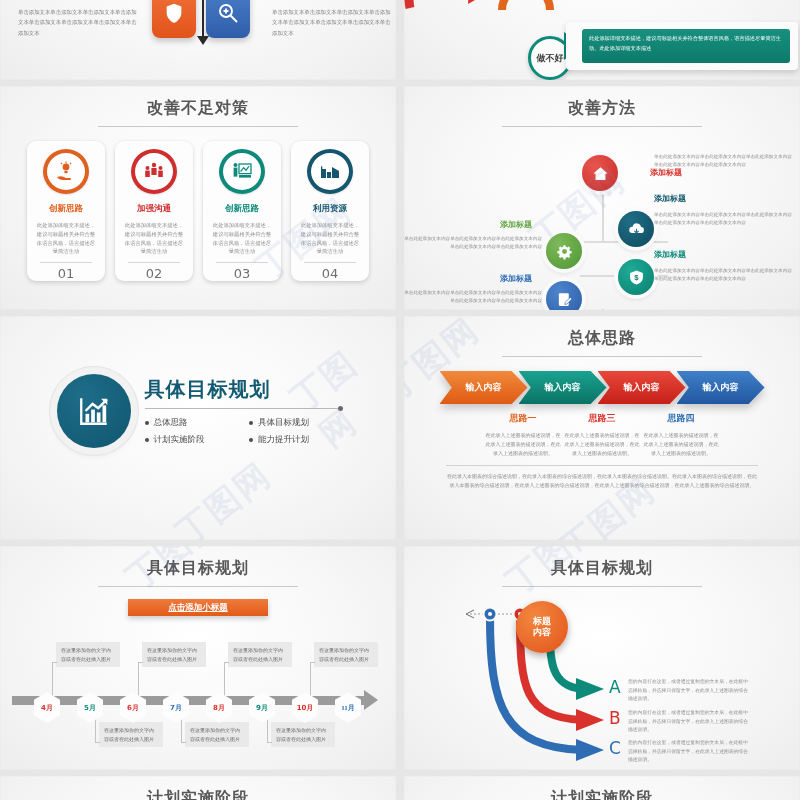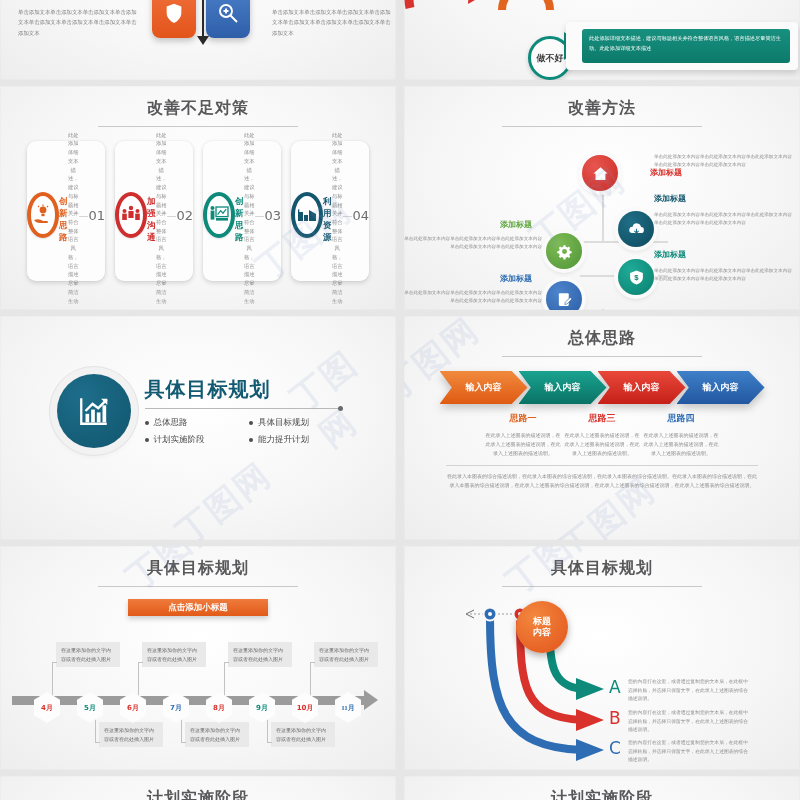--- a/index.html
+++ b/index.html
@@ -42,21 +42,21 @@
   }
   .title-rule {
     width:200px;height:1px;background:#c9c9c9;margin:7px auto 0;
   }
 
   
   .cards { display:flex; justify-content:center; gap:10px; margin-top:14px; }
   .card {
     width:78px; height:140px; background:#fdfdfd; border-radius:9px;
     box-shadow:0 2px 5px rgba(0,0,0,0.14), 0 0 0 1px rgba(0,0,0,0.02);
-    display:flex; align-items:center; padding-top:8px;
+    display:flex; flex-direction:column; align-items:center; padding-top:8px;
   }
   .ring {
     width:46px;height:46px;border-radius:50%;border:4px solid #e06a2b;
     display:flex;align-items:center;justify-content:center;
     background:#fff; box-shadow:0 1px 2px rgba(0,0,0,.12);
   }
   .ring svg{width:24px;height:24px;}
   .card-h { font-size:8.5px; font-weight:700; margin-top:9px; }
   .card-b {
     font-size:5.3px; line-height:1.65; color:#8d8d8d; text-align:center;
@@ -111,20 +111,21 @@
   .sum-rule{width:312px;height:1px;background:#d2d2d2;margin:8px auto 0;}
   .sum-b{font-size:5px;line-height:1.8;color:#8b8b8b;width:312px;margin:6px auto 0;text-align:center;}
 
   
   .sub-btn{
     width:140px;height:17px;margin:12px auto 0;
     background:linear-gradient(#ef7b3c,#e15a18);
     color:#fff;font-size:8.5px;font-weight:700;
     display:flex;align-items:center;justify-content:center;
     box-shadow:0 3px 5px rgba(0,0,0,.18);
+    text-decoration:underline;
   }
   .tl{position:relative;height:150px;margin-top:6px;}
   .tl-bar{position:absolute;left:12px;top:74px;width:352px;height:9px;background:#9b9b9b;}
   .tl-arrow{position:absolute;left:364px;top:68px;width:0;height:0;border-top:10px solid transparent;border-bottom:10px solid transparent;border-left:14px solid #9b9b9b;}
   .hexw{position:absolute;top:70px;width:26px;height:31px;}
   .hex{
     width:26px;height:31px;background:#fdfdfd;
     clip-path:polygon(50% 0,100% 25%,100% 75%,50% 100%,0 75%,0 25%);
     display:flex;align-items:center;justify-content:center;
     font-size:7px;font-weight:700;

